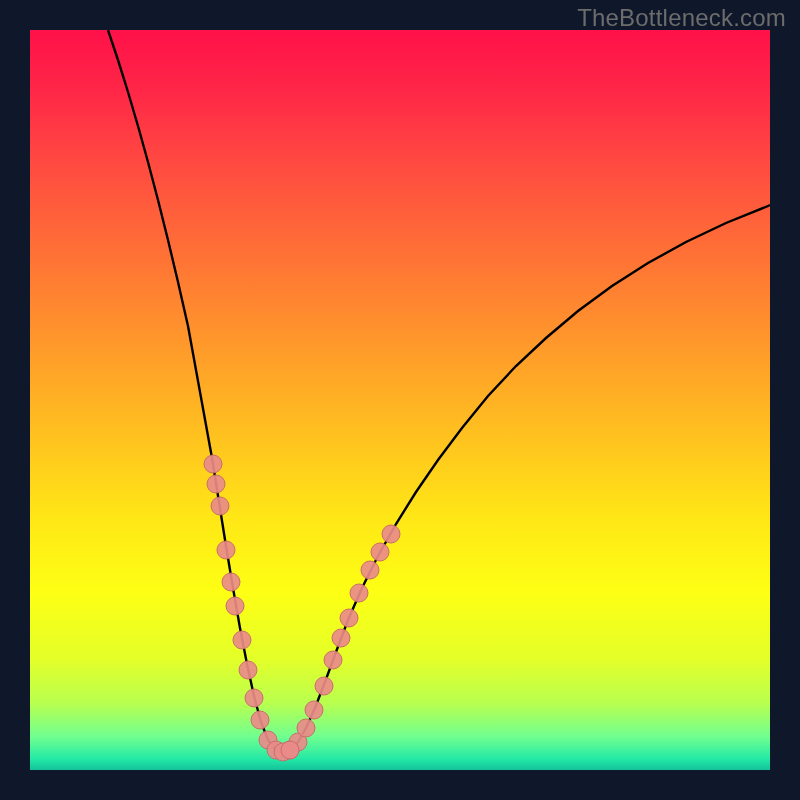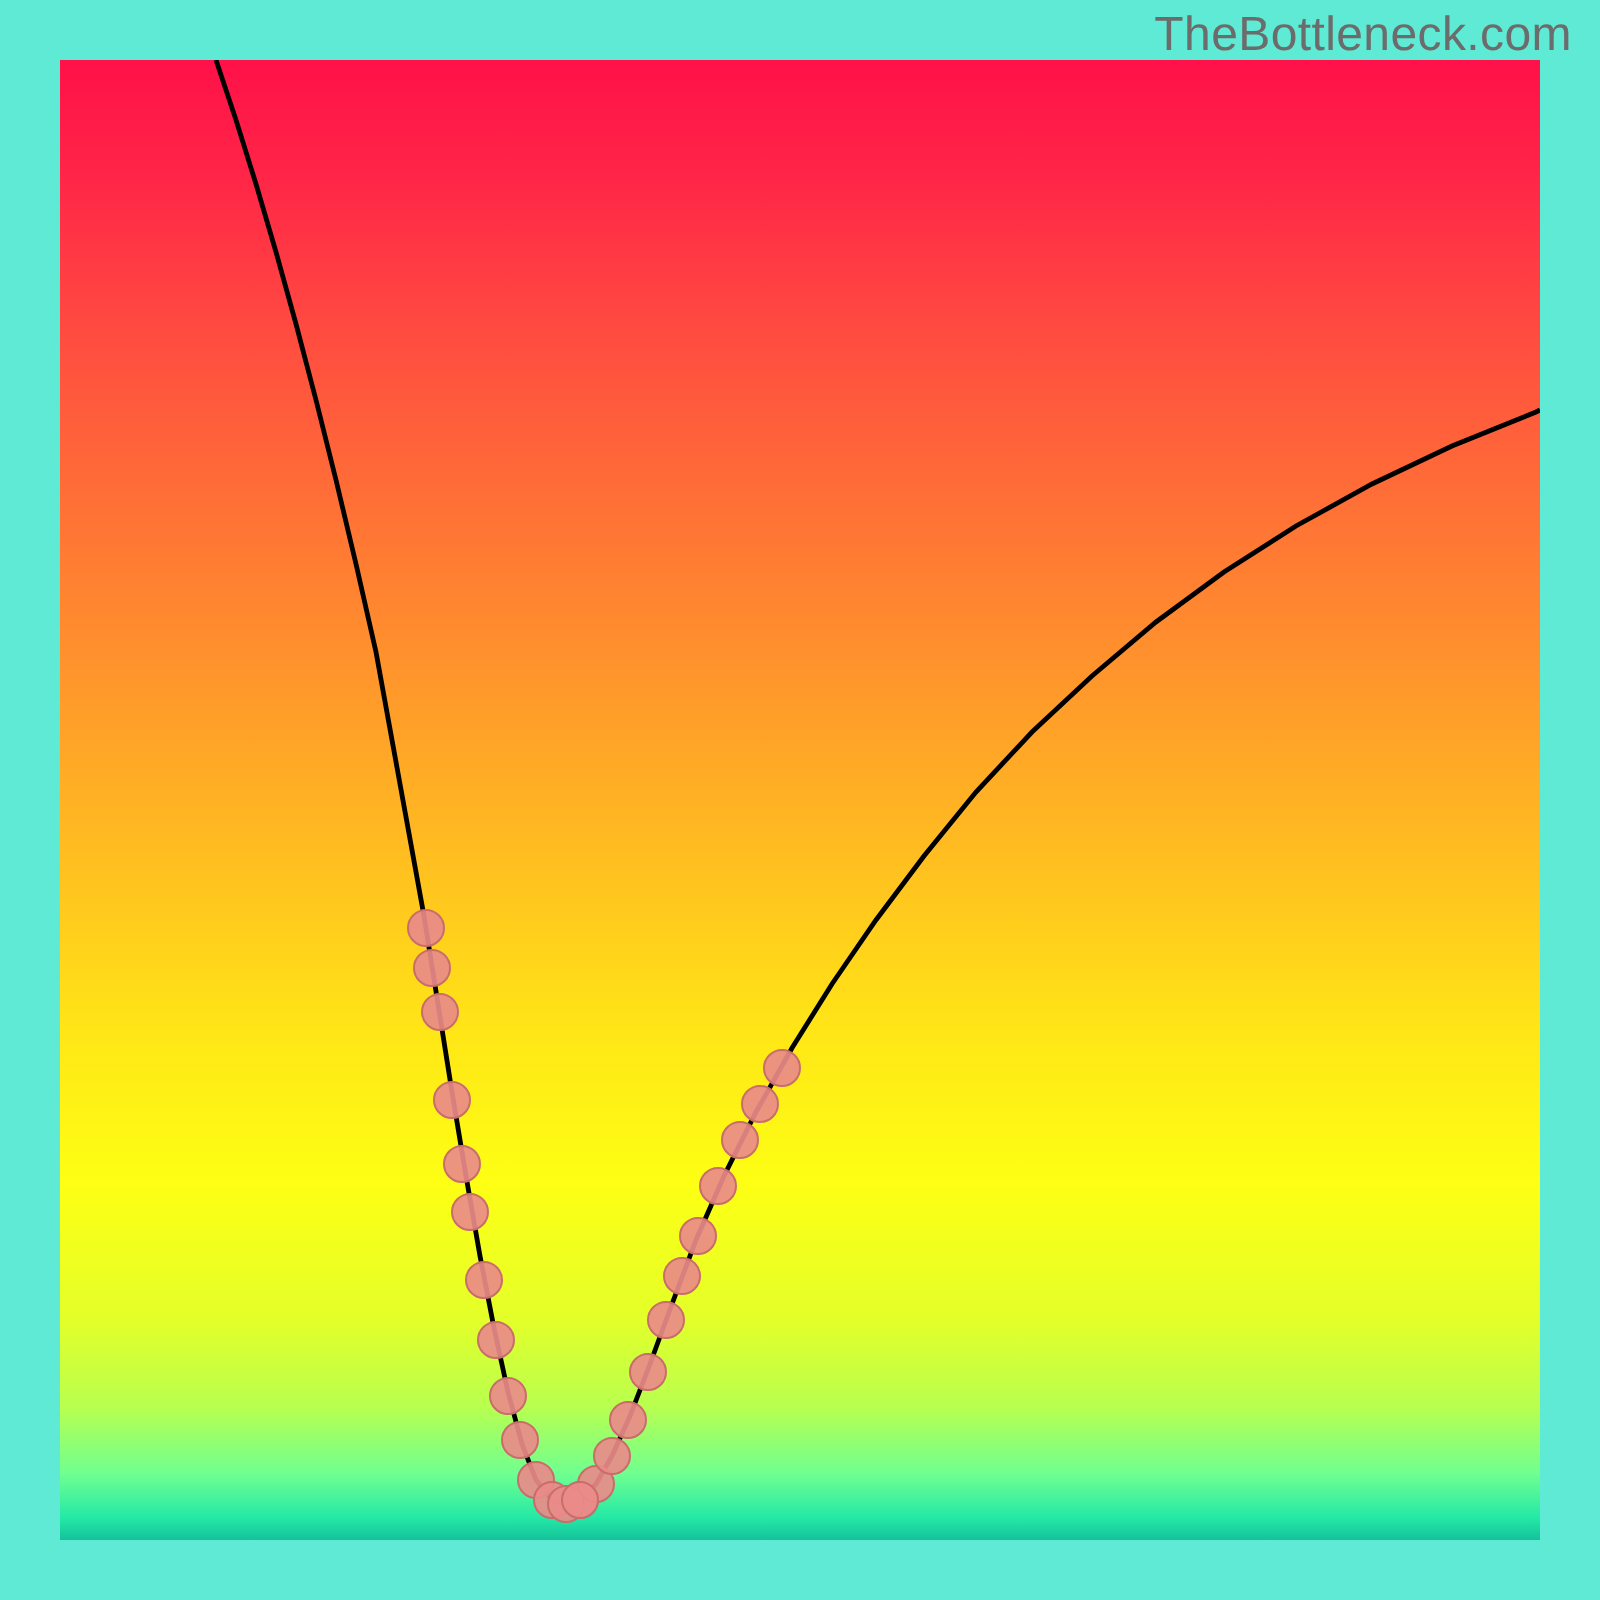--- a/index.html
+++ b/index.html
@@ -10,21 +10,21 @@
     overflow: hidden;
     background: #000;
     font-family: Arial, Helvetica, sans-serif;
   }
   .frame {
     position: absolute;
     left: 0;
     top: 0;
     width: 800px;
     height: 800px;
-    background: #5eead4;
+    background: #0f172a;
   }
   .plot-area {
     position: absolute;
     left: 30px;
     top: 30px;
     width: 740px;
     height: 740px;
     overflow: hidden;
   }
   .gradient-bg, .curve-svg {

